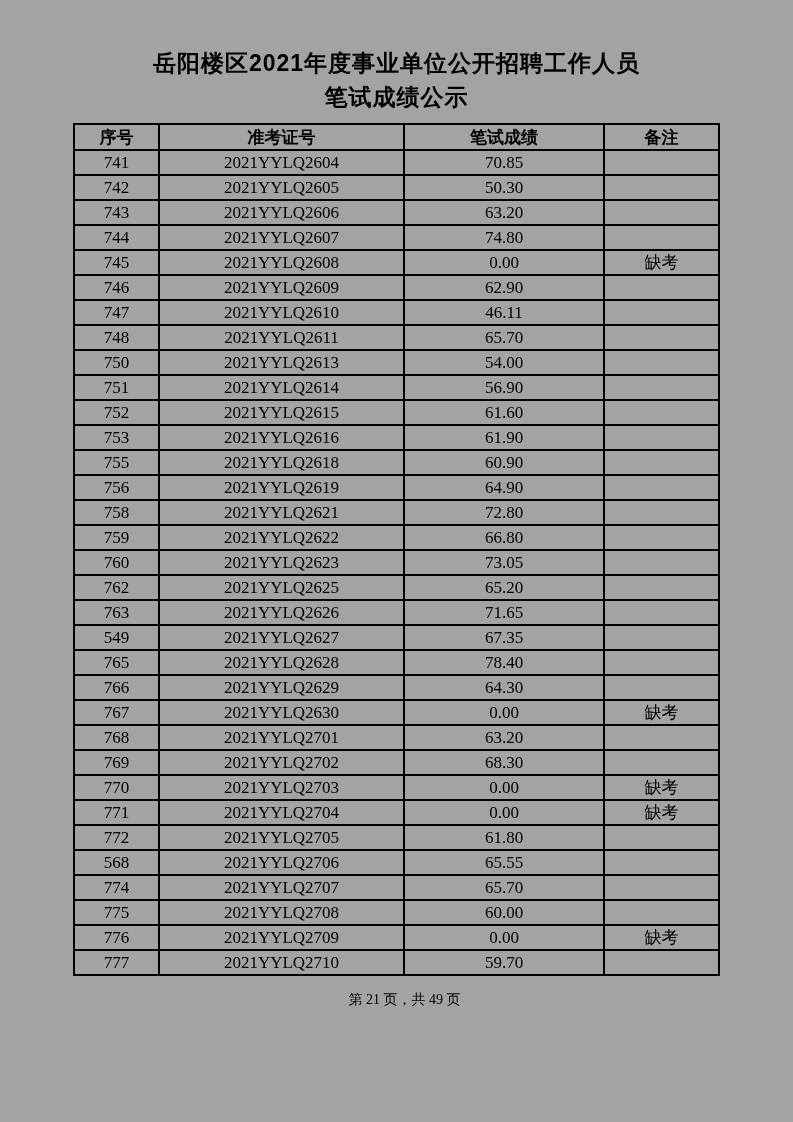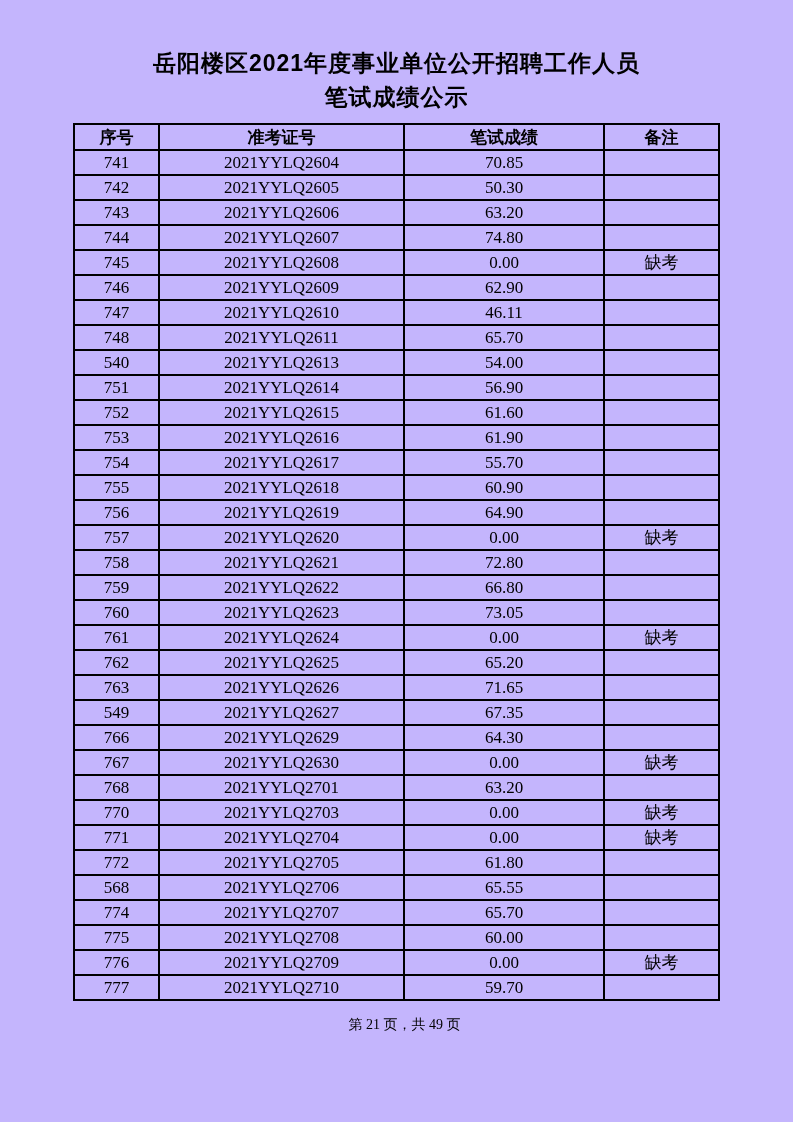--- a/index.html
+++ b/index.html
@@ -6,21 +6,21 @@
     margin: 0;
     padding: 0;
     background: #ffffff;
     color: #000000;
     font-family: "Liberation Serif", "DejaVu Serif", serif;
   }
   .page {
     position: relative;
     width: 793px;
     height: 1122px;
-    background: #c4b5fd;
+    background: #a3a3a3;
     overflow: hidden;
   }
   .title-wrap {
     padding-top: 46px;
     text-align: center;
     font-family: "Liberation Sans", "DejaVu Sans", sans-serif;
     font-weight: 700;
     font-size: 23px;
     line-height: 34px;
     letter-spacing: 1px;
@@ -131,21 +131,21 @@
           <td>46.11</td>
           <td></td>
         </tr>
         <tr>
           <td>748</td>
           <td>2021YYLQ2611</td>
           <td>65.70</td>
           <td></td>
         </tr>
         <tr>
-          <td>540</td>
+          <td>750</td>
           <td>2021YYLQ2613</td>
           <td>54.00</td>
           <td></td>
         </tr>
         <tr>
           <td>751</td>
           <td>2021YYLQ2614</td>
           <td>56.90</td>
           <td></td>
         </tr>
@@ -155,104 +155,98 @@
           <td>61.60</td>
           <td></td>
         </tr>
         <tr>
           <td>753</td>
           <td>2021YYLQ2616</td>
           <td>61.90</td>
           <td></td>
         </tr>
         <tr>
-          <td>754</td>
-          <td>2021YYLQ2617</td>
-          <td>55.70</td>
-          <td></td>
-        </tr>
-        <tr>
           <td>755</td>
           <td>2021YYLQ2618</td>
           <td>60.90</td>
           <td></td>
         </tr>
         <tr>
           <td>756</td>
           <td>2021YYLQ2619</td>
           <td>64.90</td>
           <td></td>
         </tr>
         <tr>
-          <td>757</td>
-          <td>2021YYLQ2620</td>
-          <td>0.00</td>
-          <td>缺考</td>
-        </tr>
-        <tr>
           <td>758</td>
           <td>2021YYLQ2621</td>
           <td>72.80</td>
           <td></td>
         </tr>
         <tr>
           <td>759</td>
           <td>2021YYLQ2622</td>
           <td>66.80</td>
           <td></td>
         </tr>
         <tr>
           <td>760</td>
           <td>2021YYLQ2623</td>
           <td>73.05</td>
           <td></td>
         </tr>
         <tr>
-          <td>761</td>
-          <td>2021YYLQ2624</td>
-          <td>0.00</td>
-          <td>缺考</td>
-        </tr>
-        <tr>
           <td>762</td>
           <td>2021YYLQ2625</td>
           <td>65.20</td>
           <td></td>
         </tr>
         <tr>
           <td>763</td>
           <td>2021YYLQ2626</td>
           <td>71.65</td>
           <td></td>
         </tr>
         <tr>
           <td>549</td>
           <td>2021YYLQ2627</td>
           <td>67.35</td>
           <td></td>
         </tr>
         <tr>
+          <td>765</td>
+          <td>2021YYLQ2628</td>
+          <td>78.40</td>
+          <td></td>
+        </tr>
+        <tr>
           <td>766</td>
           <td>2021YYLQ2629</td>
           <td>64.30</td>
           <td></td>
         </tr>
         <tr>
           <td>767</td>
           <td>2021YYLQ2630</td>
           <td>0.00</td>
           <td>缺考</td>
         </tr>
         <tr>
           <td>768</td>
           <td>2021YYLQ2701</td>
           <td>63.20</td>
           <td></td>
         </tr>
         <tr>
+          <td>769</td>
+          <td>2021YYLQ2702</td>
+          <td>68.30</td>
+          <td></td>
+        </tr>
+        <tr>
           <td>770</td>
           <td>2021YYLQ2703</td>
           <td>0.00</td>
           <td>缺考</td>
         </tr>
         <tr>
           <td>771</td>
           <td>2021YYLQ2704</td>
           <td>0.00</td>
           <td>缺考</td>

